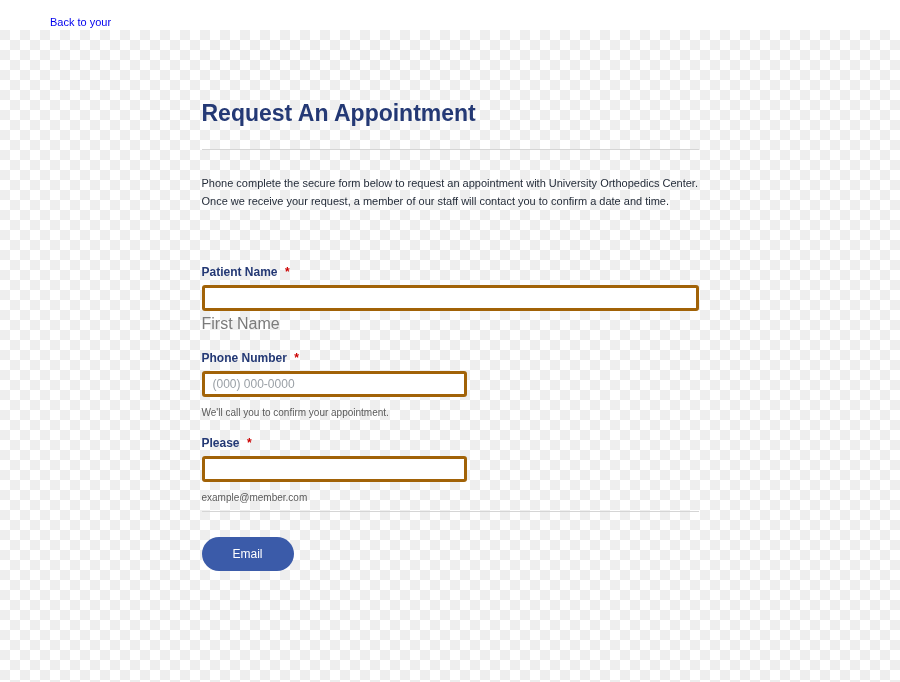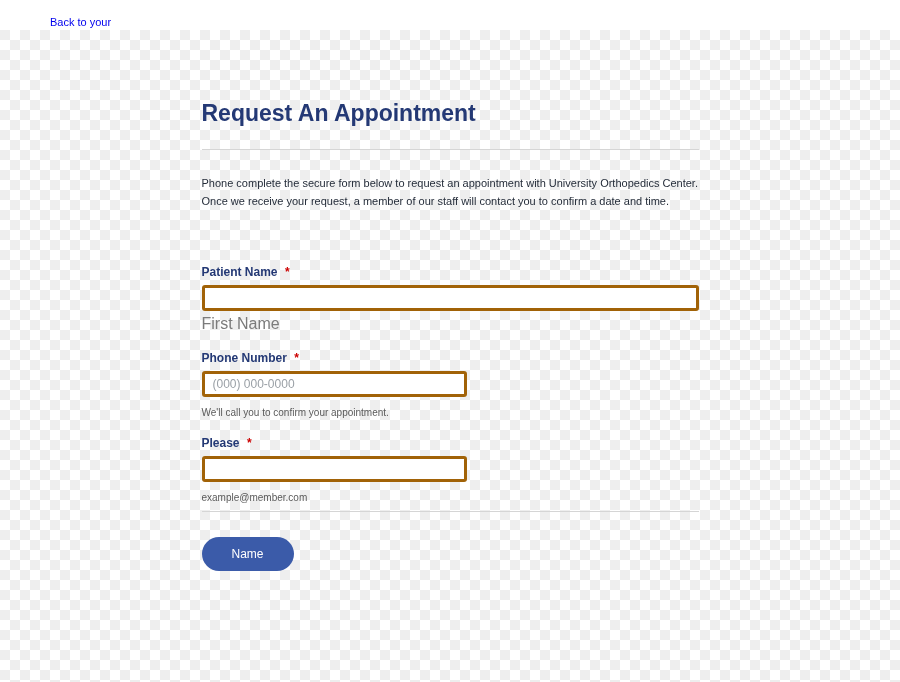--- a/index.html
+++ b/index.html
@@ -150,17 +150,17 @@
         <span>Please</span>
         <span class="required">*</span>
       </label>
       <input type="text" class="text-input half" style="">
       <span class="helper">example@member.com</span>
     </div>
 
     <div class="divider-bottom"></div>
 
     <div class="actions">
-      <button class="next-btn">Name</button>
+      <button class="next-btn">Email</button>
     </div>
 
   </div>
 </div>
 
 </body></html>

